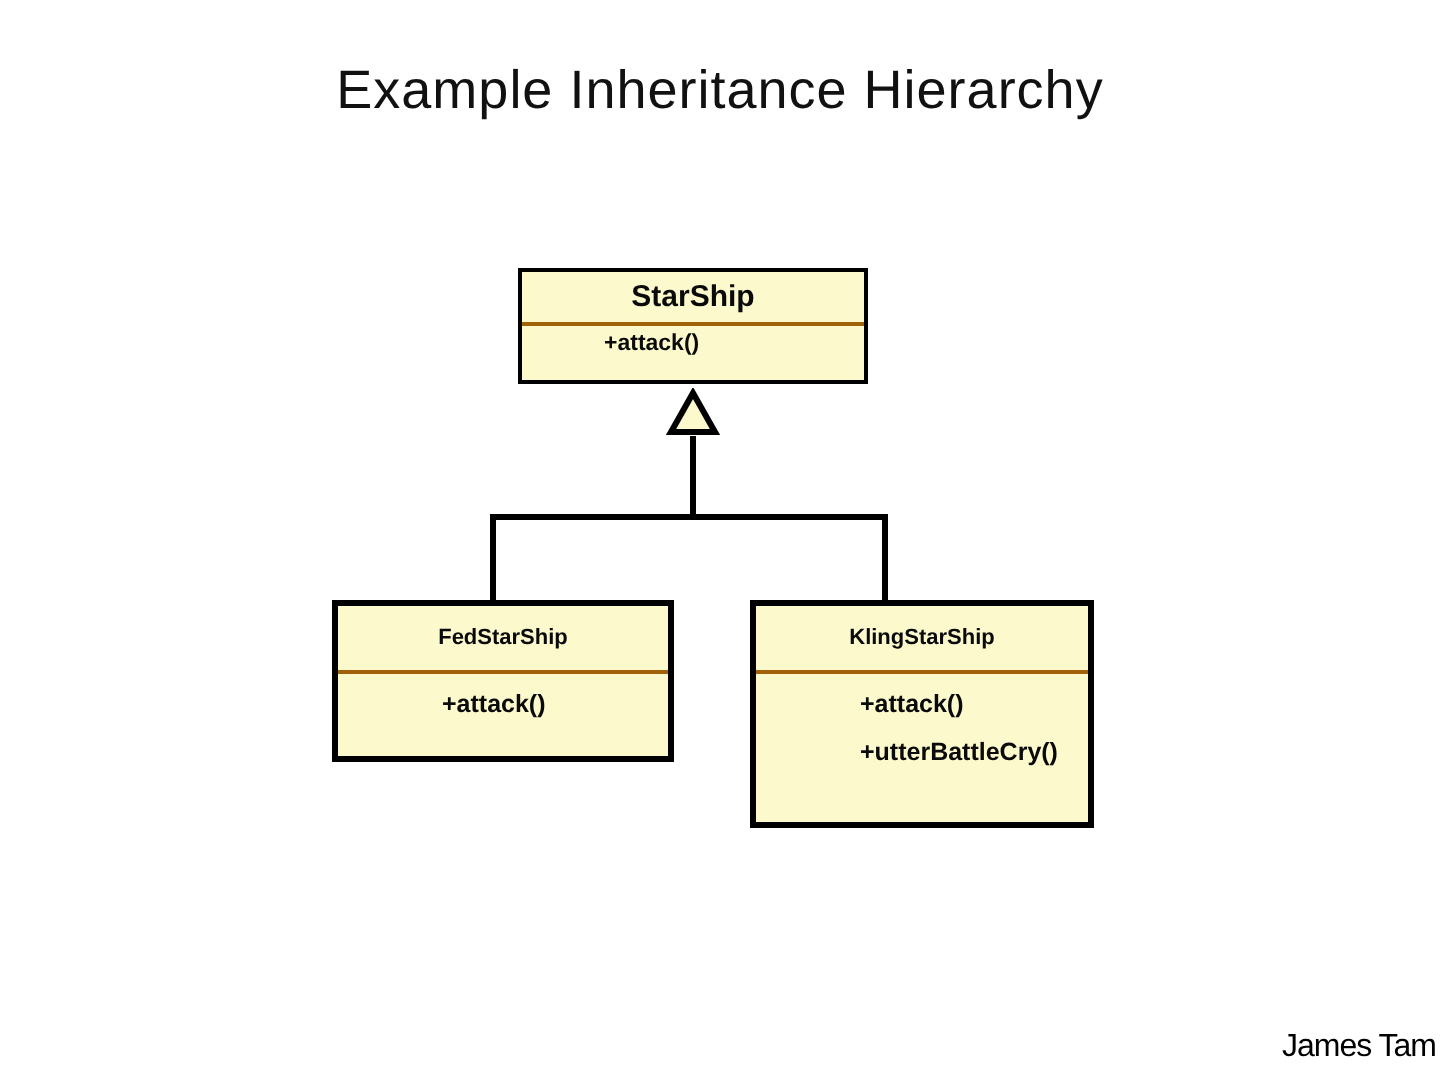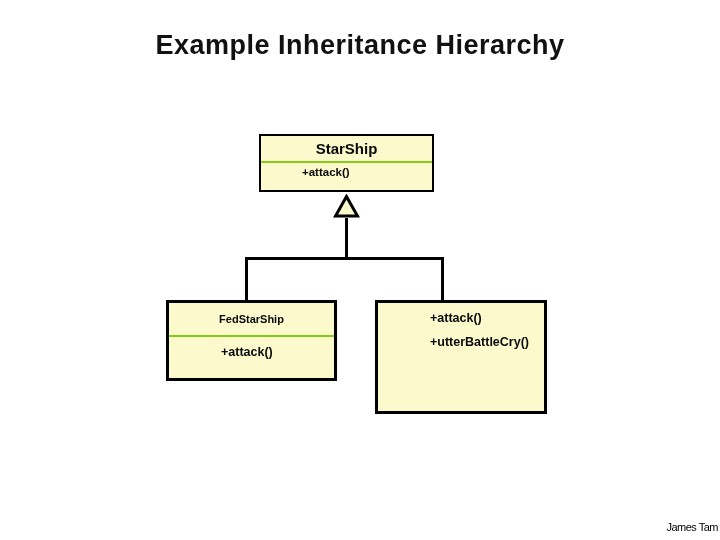--- a/index.html
+++ b/index.html
@@ -18,34 +18,34 @@
 
   
   .slide-title {
     position: absolute;
     top: 30px;
     left: 0;
     width: 100%;
     margin: 0;
     text-align: center;
     font-size: 27px;
-    font-weight: 700;
+    font-weight: 400;
     color: #111111;
     letter-spacing: 0.5px;
   }
 
   
   .uml-class {
     position: absolute;
     background: #fcf9cd;
     border: 3px solid #000000;
     box-sizing: border-box;
   }
   .uml-name {
-    border-bottom: 2px solid #84cc16;
+    border-bottom: 2px solid #a16207;
     display: flex;
     align-items: center;
     justify-content: center;
     font-weight: 700;
     color: #0a0a0a;
   }
   .uml-body {
     padding-top: 5px;
     margin-left: 36px;
   }
@@ -117,21 +117,21 @@
     top: 194px;
     width: 27px;
     height: 25px;
   }
 
   
   .footer {
     position: absolute;
     right: 2px;
     bottom: 7px;
-    font-size: 11px;
+    font-size: 16px;
     color: #000000;
     letter-spacing: -0.5px;
   }
 </style>
 </head>
 <body>
 
 <div class="slide">
 
   <h1 class="slide-title">Example Inheritance Hierarchy</h1>
@@ -152,20 +152,21 @@
   <div class="line" id="drop-right"></div>
 
   <div class="uml-class" id="box-fed">
     <div class="uml-name">FedStarShip</div>
     <div class="uml-body">
       <div class="uml-method">+attack()</div>
     </div>
   </div>
 
   <div class="uml-class" id="box-kling">
+    <div class="uml-name">KlingStarShip</div>
     <div class="uml-body">
       <div class="uml-method">+attack()</div>
       <div class="uml-method">+utterBattleCry()</div>
     </div>
   </div>
 
   <div class="footer">James Tam</div>
 
 </div>
 

